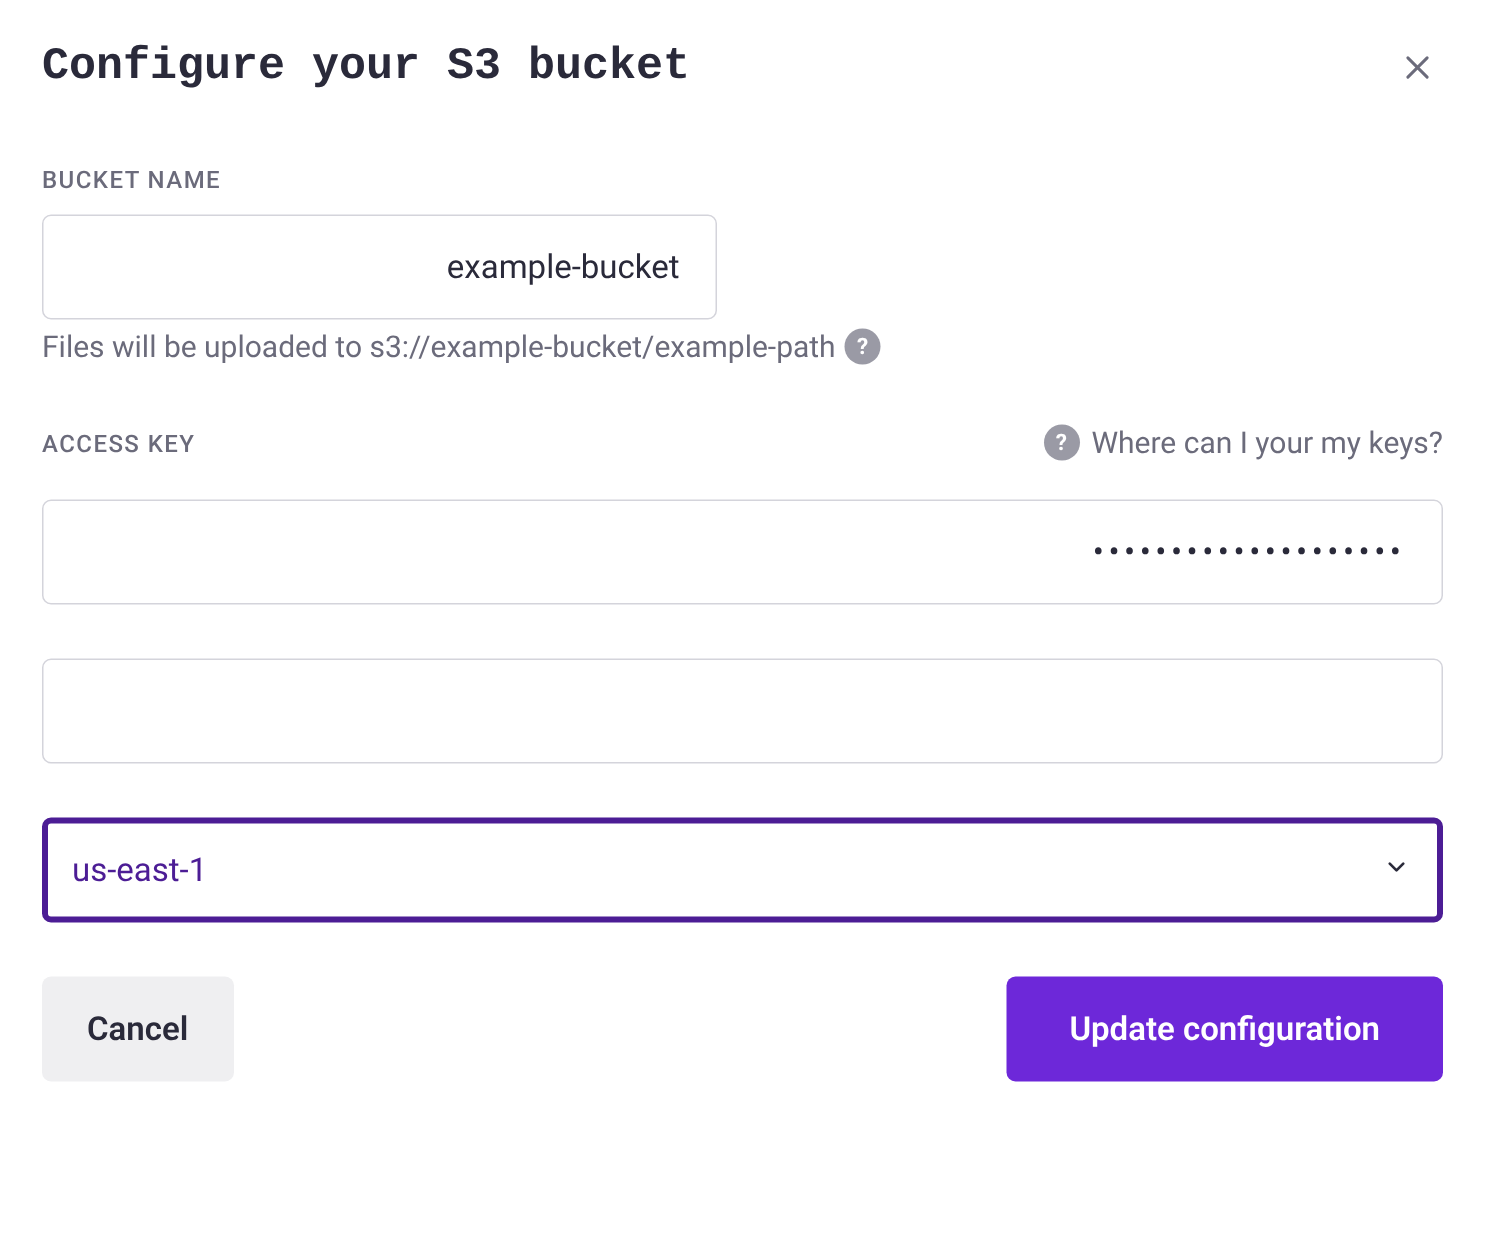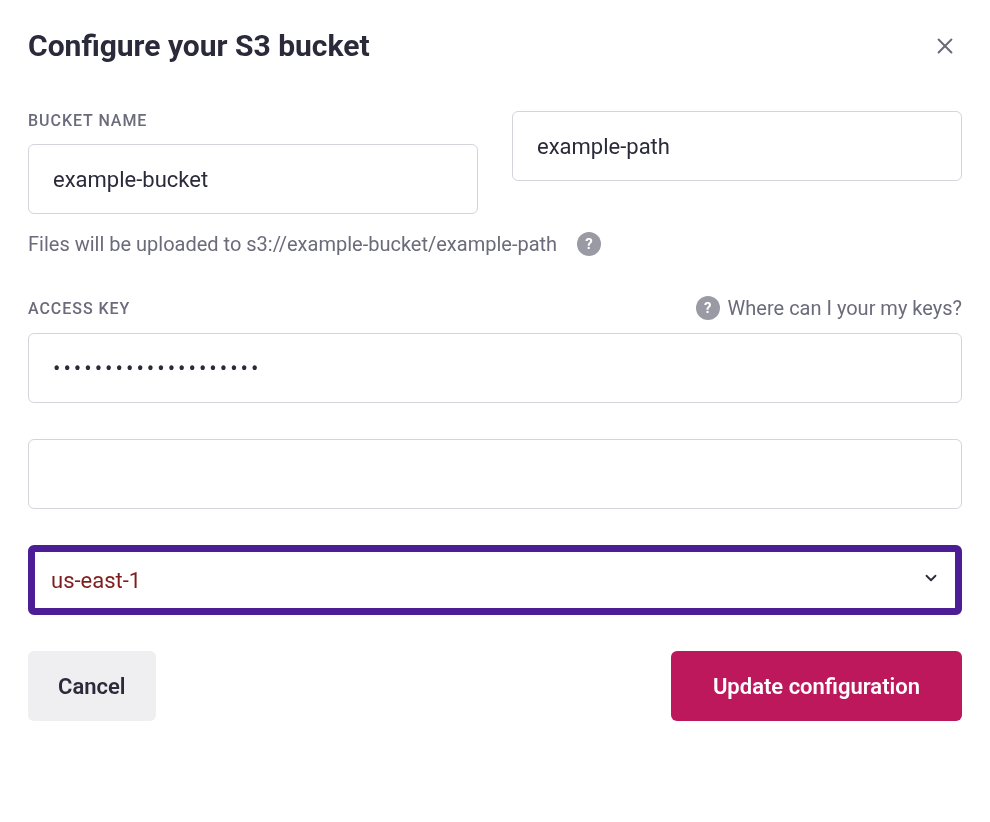--- a/index.html
+++ b/index.html
@@ -18,39 +18,40 @@
     .header {
       display: flex;
       justify-content: space-between;
       align-items: center;
       margin-bottom: 48px;
     }
     .title {
       font-size: 30px;
       font-weight: 700;
       color: #2a2a3a;
+      font-family: Liberation Mono, monospace;
     }
     .close-btn {
       background: none;
       border: none;
       cursor: pointer;
       padding: 6px;
       color: #6b6b7b;
       display: flex;
       align-items: center;
       justify-content: center;
     }
     .close-btn svg {
       width: 22px;
       height: 22px;
     }
     .row-two {
       display: flex;
       gap: 34px;
-      margin-bottom: 18px;
+      margin-bottom: 6px;
     }
     .field {
       display: flex;
       flex-direction: column;
     }
     .field-half {
       flex: 1;
     }
     .field-full {
       width: 100%;
@@ -60,21 +61,21 @@
       font-weight: 500;
       letter-spacing: 0.06em;
       color: #6b6b7b;
       text-transform: uppercase;
       margin-bottom: 14px;
     }
     .label-row {
       display: flex;
       justify-content: space-between;
       align-items: center;
-      margin-bottom: 13px;
+      margin-bottom: 26px;
     }
     .label-row .label {
       margin-bottom: 0;
     }
     .help-link {
       display: flex;
       align-items: center;
       gap: 8px;
       color: #6b6b7b;
       font-size: 20px;
@@ -96,50 +97,51 @@
     .text-input {
       width: 100%;
       height: 70px;
       border: 1px solid #d4d4db;
       border-radius: 6px;
       padding: 0 24px;
       font-size: 22px;
       color: #2a2a3a;
       background: #ffffff;
       font-family: inherit;
+      text-align: right;
     }
     .select-wrap {
       position: relative;
       width: 100%;
     }
     .select-input {
       width: 100%;
       height: 70px;
-      border: 7px solid #4c1d95;
+      border: 4px solid #4c1d95;
       border-radius: 6px;
       padding: 0 50px 0 16px;
       font-size: 22px;
-      color: #7f1d1d;
+      color: #4c1d95;
       background: #ffffff;
       font-family: inherit;
       appearance: none;
       -webkit-appearance: none;
       cursor: pointer;
     }
     .select-wrap .chevron {
       position: absolute;
       right: 22px;
       top: 50%;
       transform: translateY(-50%);
       pointer-events: none;
       color: #2a2a3a;
     }
     .hint {
       display: flex;
-      gap: 20px;
+      gap: 6px;
       font-size: 20px;
       color: #6b6b7b;
       margin-bottom: 40px;
     }
     .section {
       margin-bottom: 36px;
     }
     .footer {
       display: flex;
       justify-content: space-between;
@@ -154,21 +156,21 @@
       font-weight: 600;
       border: none;
       cursor: pointer;
       font-family: inherit;
     }
     .btn-cancel {
       background: #efeff1;
       color: #2a2a3a;
     }
     .btn-primary {
-      background: #be185d;
+      background: #6d28d9;
       color: #ffffff;
       padding: 16px 42px;
     }
     input[type="password"] {
       letter-spacing: 3px;
       font-size: 22px;
     }
   </style>
 </head>
 <body>
@@ -182,21 +184,20 @@
     </svg>
   </button>
 </div>
 
 <div class="row-two">
   <div class="field field-half">
     <label class="label">BUCKET NAME</label>
     <input type="text" class="text-input" value="example-bucket" style="">
   </div>
   <div class="field field-half">
-    <input type="text" class="text-input" value="example-path" style="">
   </div>
 </div>
 
 <div class="hint">
   <span>Files will be uploaded to s3://example-bucket/example-path</span>
   <span class="help-icon">?</span>
 </div>
 
 <div class="section field field-full">
   <div class="label-row">

